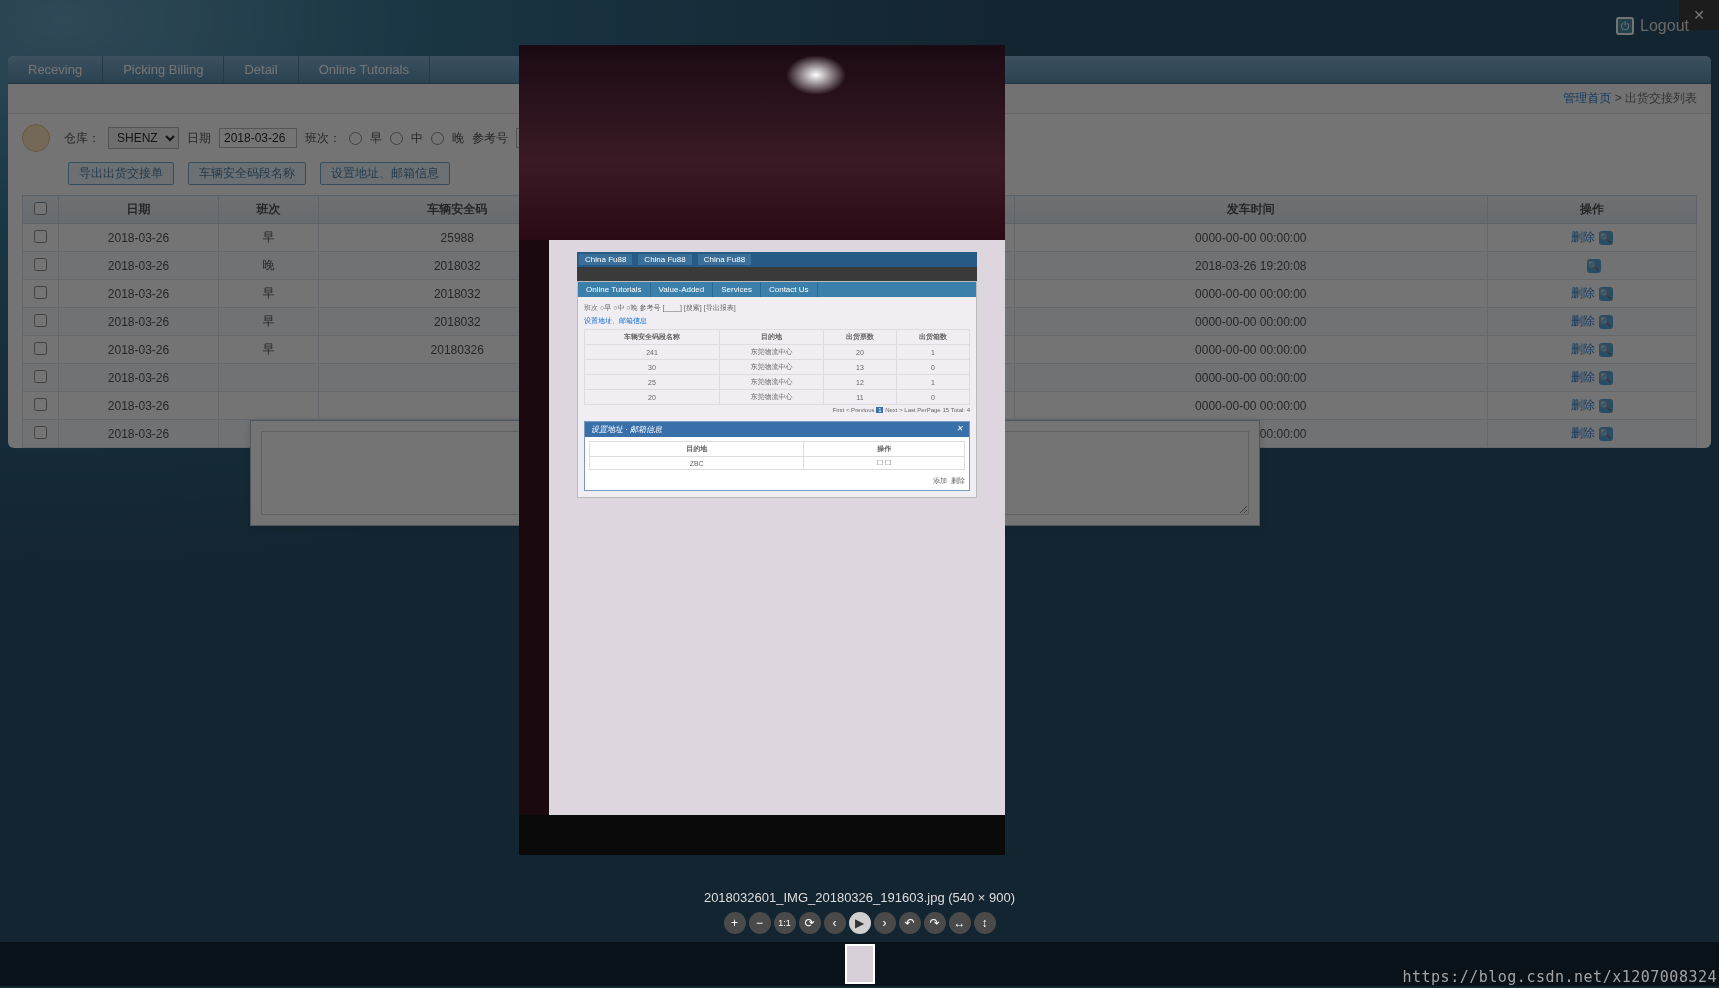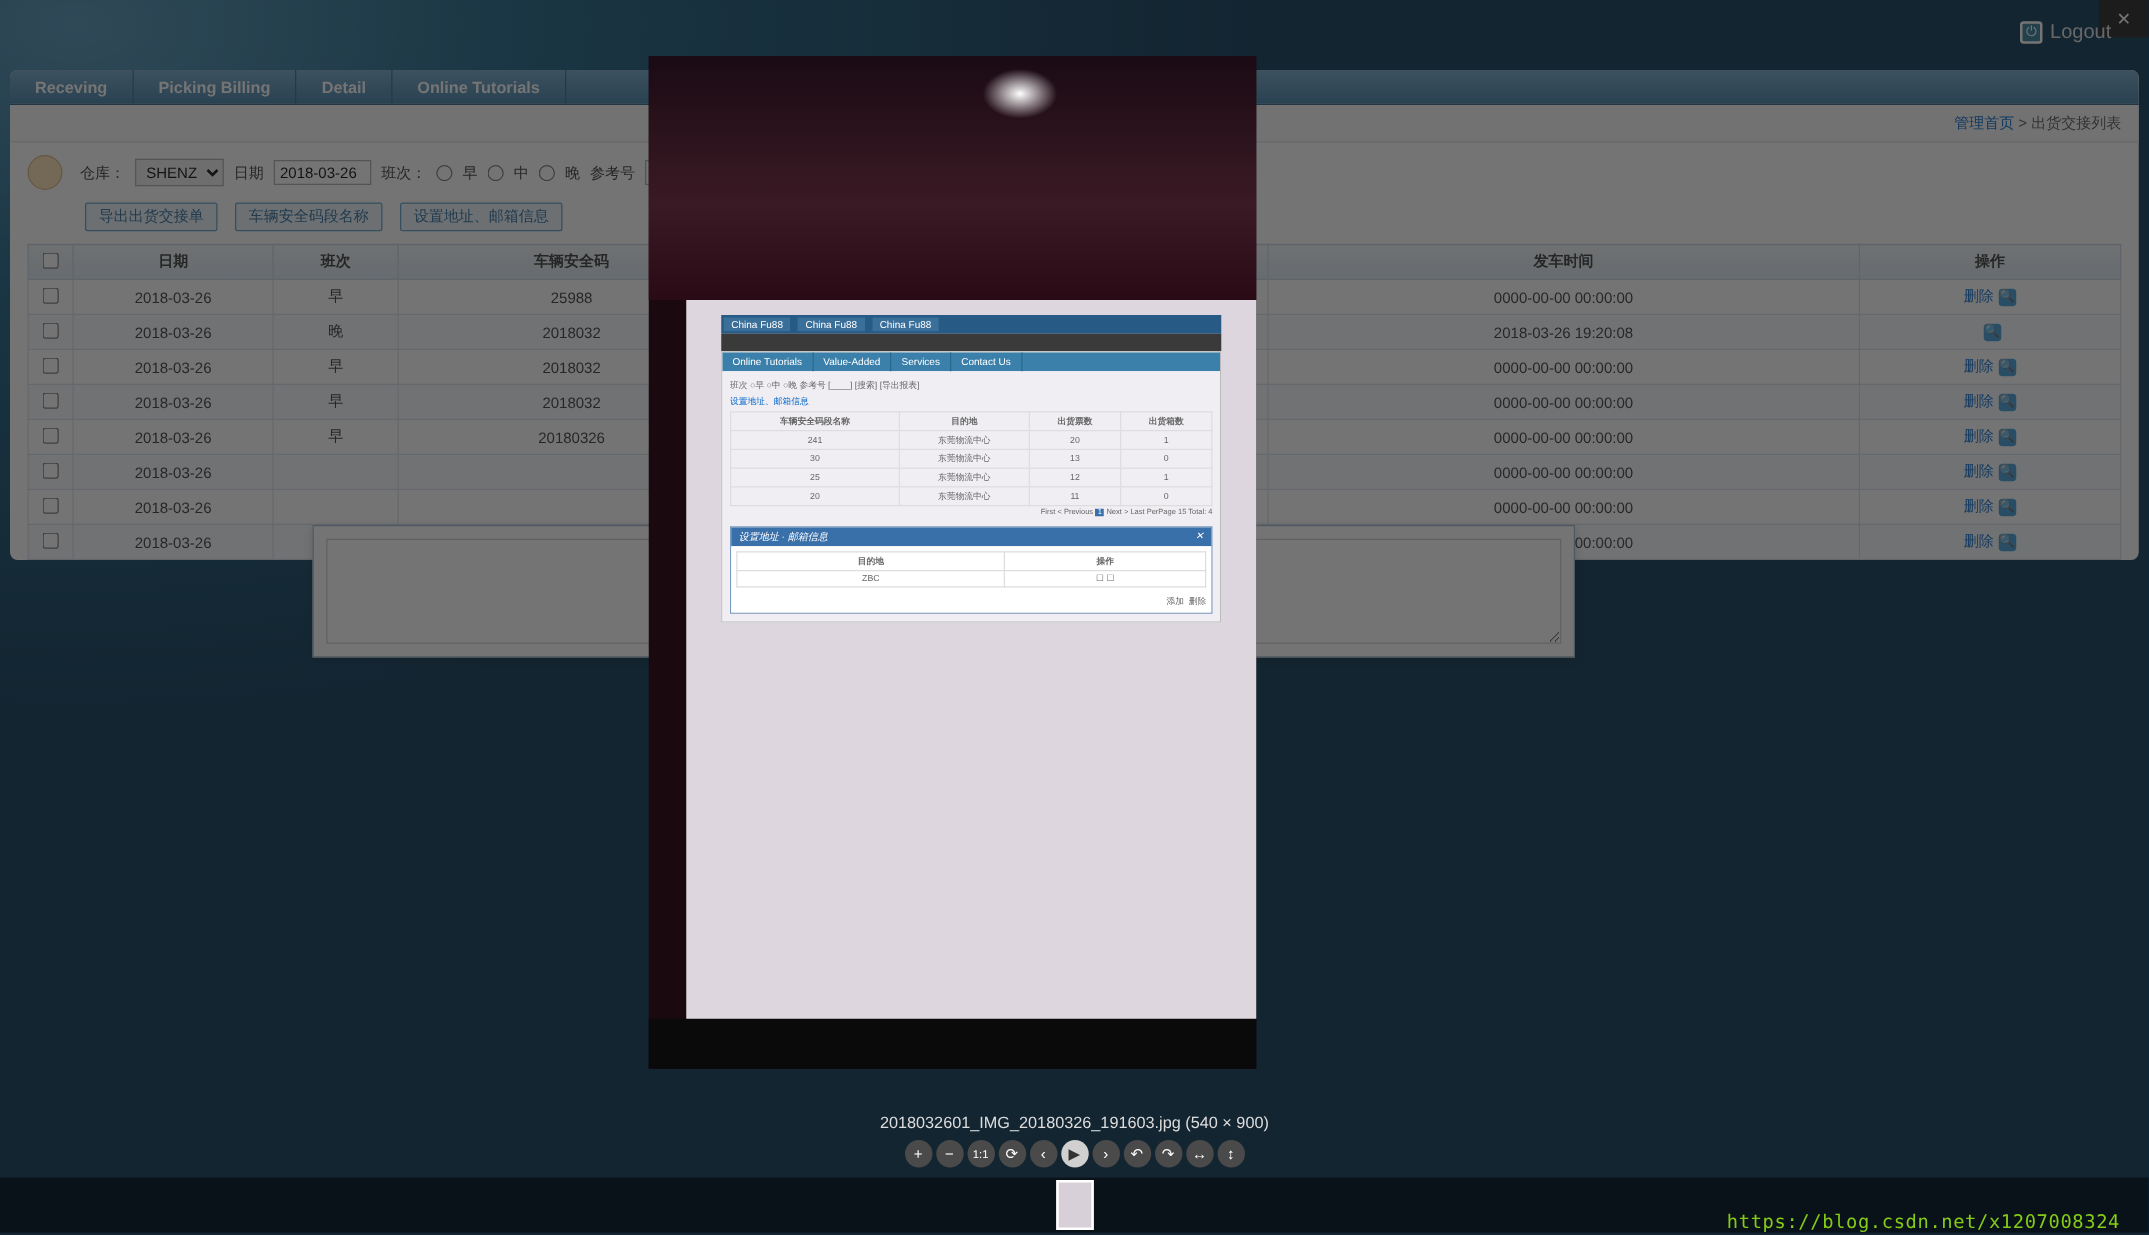--- a/index.html
+++ b/index.html
@@ -7,21 +7,21 @@
 .topbar { position: absolute; top: 0; right: 0; height: 52px; display: flex; align-items: center; justify-content: flex-end; padding-right: 30px; color: #ddd; font-size: 16px; width: 100%; }
 .logout-btn { display: flex; align-items: center; gap: 6px; cursor: pointer; }
 .power-icon { width: 18px; height: 18px; border: 2px solid #fff; border-radius: 3px; display: flex; align-items: center; justify-content: center; font-size: 11px; color: #fff; background: #2a7a9a; }
 .close-x { position: absolute; top: 0; right: 0; width: 40px; height: 30px; background: #1a1a1a; color: #fff; display: flex; align-items: center; justify-content: center; font-size: 14px; cursor: pointer; border-bottom-left-radius: 4px; }
 .main-panel { position: absolute; top: 56px; left: 8px; right: 8px; background: #fff; border-radius: 6px; overflow: hidden; }
 .userbar { background: linear-gradient(#f8f8f8, #eaeaea); border-bottom: 1px solid #ccc; padding: 4px 10px; display: flex; align-items: center; gap: 8px; color: #666; font-size: 12px; }
 .userbar .avatar { width: 16px; height: 16px; background: #f4c28f; border-radius: 50%; border: 1px solid #c89060; }
 .userbar .hot { color: #888; font-weight: bold; }
 .userbar .clock { width: 14px; height: 14px; border: 1px solid #999; border-radius: 50%; position: relative; }
 .navbar { background: linear-gradient(#6fa3c5, #3a7ba5); display: flex; height: 28px; border-bottom: 1px solid #2a5a7a; }
-.navbar .tab { padding: 6px 20px; color: #fff; font-size: 13px; font-weight: bold; border-right: 1px solid #2a6a8f; cursor: pointer; }
+.navbar .tab { padding: 6px 20px; color: #fff; font-size: 13px; font-weight: normal; border-right: 1px solid #2a6a8f; cursor: pointer; }
 .breadcrumb { padding: 6px 14px; color: #555; font-size: 12px; border-bottom: 1px solid #ddd; background: #fafafa; text-align: right; }
 .breadcrumb a { color: #06c; text-decoration: none; }
 .filterbar { padding: 10px 14px; display: flex; align-items: center; gap: 8px; color: #333; }
 .filterbar .av2 { width: 28px; height: 28px; background: #ffe0b0; border-radius: 50%; margin-right: 6px; border: 1px solid #d8b480; }
 .filterbar select, .filterbar input[type=text] { border: 1px solid #aaa; padding: 2px 4px; font-size: 12px; }
 .filterbar input[type=text].date { width: 78px; }
 .filterbar input[type=text].ref { width: 90px; }
 .btnrow { padding: 0 14px 10px 60px; display: flex; gap: 14px; }
 .btn { border: 1px solid #5a9cc5; background: #eaf4fb; color: #2a6a9a; padding: 2px 10px; cursor: pointer; font-size: 12px; border-radius: 2px; }
 table.data { width: calc(100% - 28px); margin: 0 14px; border-collapse: collapse; border: 1px solid #c8d6e5; }
@@ -51,21 +51,21 @@
 .mock-dialog { margin-top: 8px; border: 1px solid #7a9ac0; }
 .mock-dialog .t { background: #3a70aa; color: #fff; padding: 2px 6px; display: flex; justify-content: space-between; font-style: italic; }
 .mock-dialog .b { background: #fff; padding: 4px; }
 .viewer-img .photo-bot { height: 40px; background: #0a0a0a; }
 .viewer-caption { position: absolute; top: 890px; left: 0; width: 1719px; text-align: center; color: #ddd; font-size: 13px; }
 .viewer-toolbar { position: absolute; top: 912px; left: 0; width: 1719px; display: flex; justify-content: center; gap: 3px; }
 .viewer-toolbar .tbtn { width: 22px; height: 22px; background: #4a4a4a; border-radius: 50%; color: #fff; display: flex; align-items: center; justify-content: center; font-size: 12px; cursor: pointer; }
 .viewer-toolbar .tbtn.active { background: #d0d0d0; color: #333; }
 .thumb-strip { position: absolute; top: 942px; left: 0; width: 1719px; height: 44px; background: rgba(0,0,0,0.5); display: flex; justify-content: center; align-items: center; }
 .thumb-strip .thumb { width: 30px; height: 40px; background: #d8d0d8; border: 2px solid #fff; }
-.watermark { position: absolute; bottom: 2px; right: 23px; color: #84cc16; font-size: 15px; font-family: monospace; letter-spacing: 0.5px; text-align: right; }
+.watermark { position: absolute; bottom: 2px; right: 2px; color: #a3a3a3; font-size: 15px; font-family: monospace; letter-spacing: 0.5px; text-align: right; }
 </style>
 </head>
 <body>
 
 <div class="close-x">✕</div>
 
 <div class="topbar">
   <div class="logout-btn">
     <span class="power-icon">⏻</span>
     <span>Logout</span>

